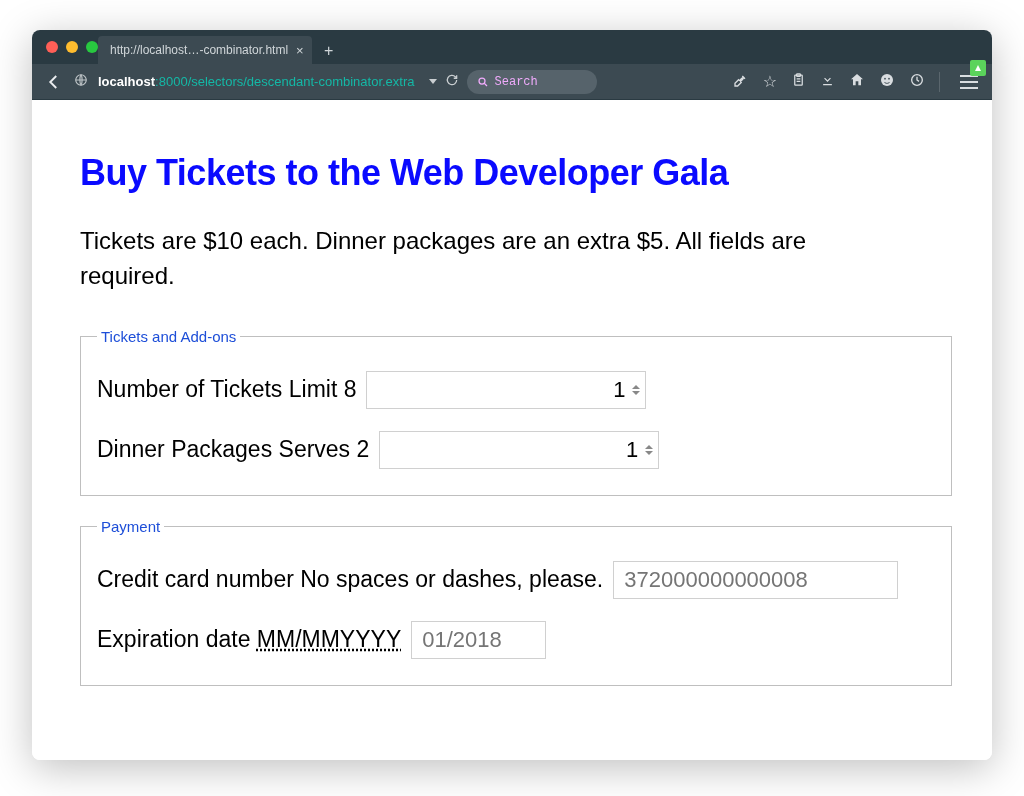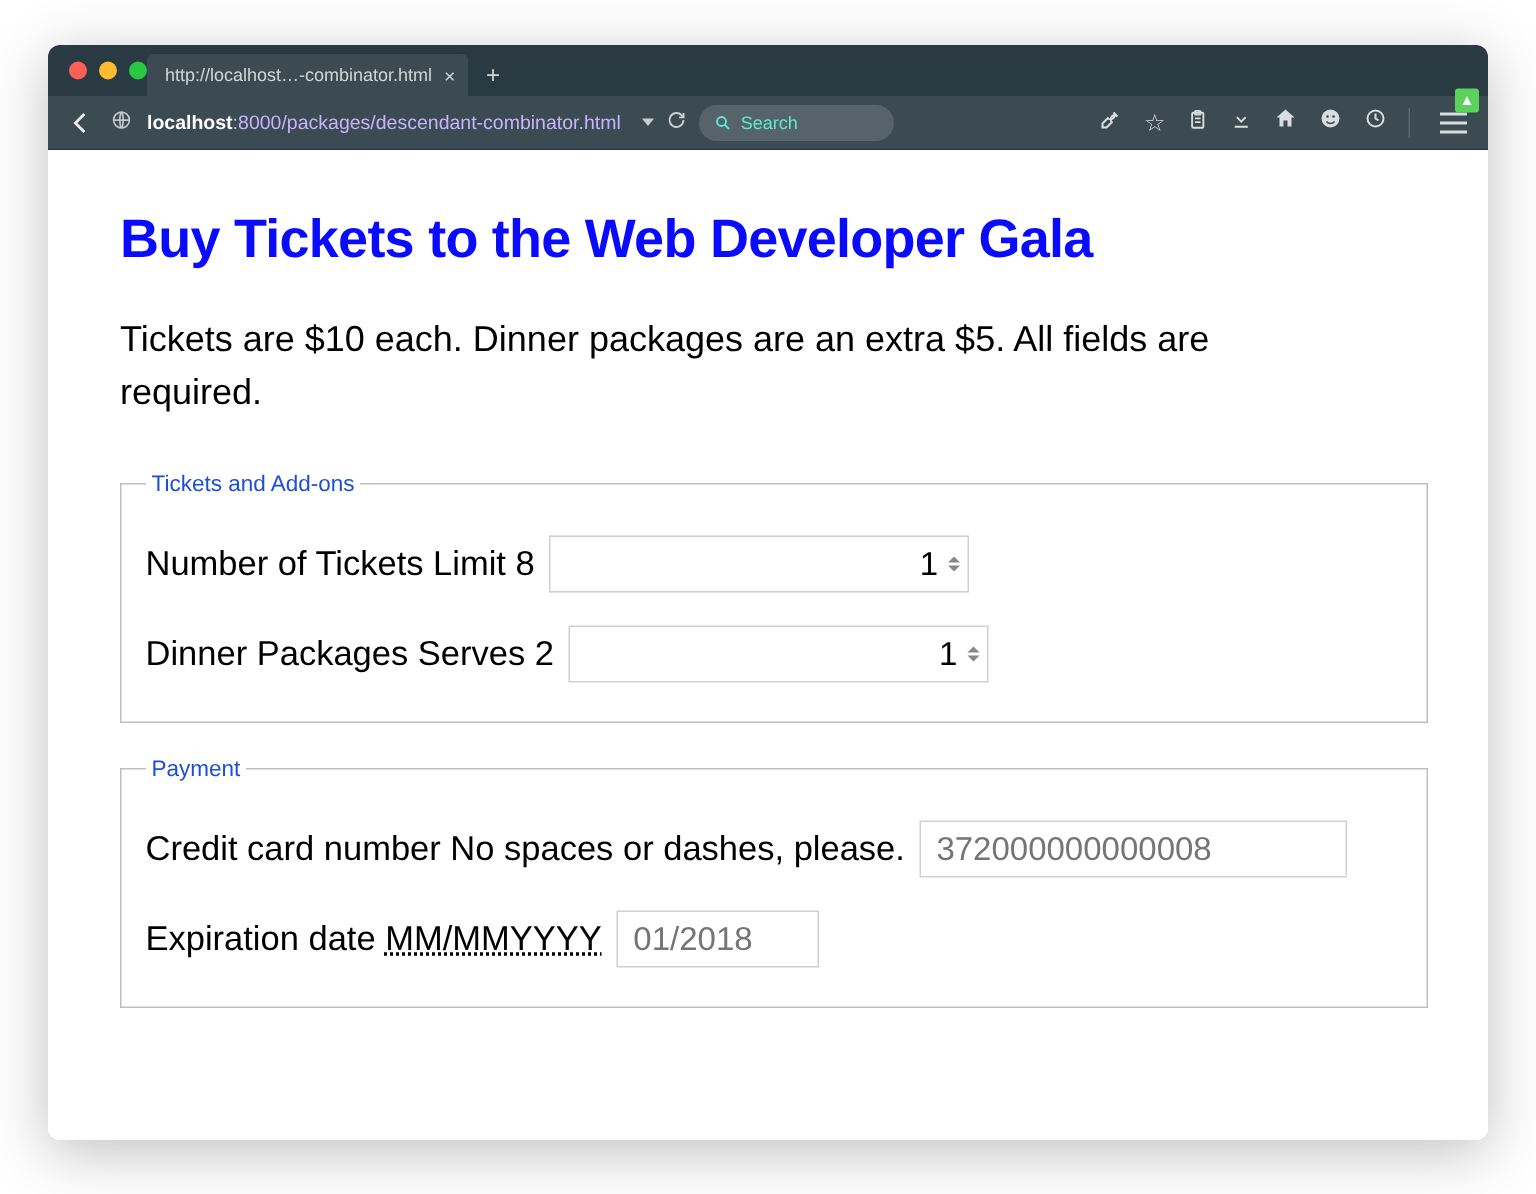--- a/index.html
+++ b/index.html
@@ -87,42 +87,43 @@
     }
     .globe { font-size: 14px; color: #bfc5c8; margin-right:2px; }
     .url-box {
       display: flex;
       background: #3c4a52;
       flex: 0 0 auto;
       color: #e6e9eb;
       font-size: 13px;
     }
     .url-box .host { color: #fff; font-weight: 600; }
-    .url-box .port, .url-box .path { color: #c4b5fd; }
+    .url-box .port, .url-box .path { color: #14b8a6; }
     .dd {
       width: 0; height: 0;
       border-left: 4px solid transparent;
       border-right: 4px solid transparent;
       border-top: 5px solid #c9ced1;
       margin-left: 6px;
       cursor: pointer;
     }
     .reload { font-size: 14px; cursor:pointer; }
     .search-pill {
       display: flex;
       align-items: center;
       background: #56636b;
       border-radius: 14px;
       height: 24px;
       padding: 0 10px;
       gap: 6px;
       min-width: 130px;
-      color: #5eead4;
+      color: #f0abfc;
       font-size: 12px;
       cursor: text;
+      font-family: Liberation Mono, monospace;
     }
     .search-pill svg { width: 12px; height: 12px; }
     .spacer { flex: 1; }
     .tb-icons { display: flex; align-items: center; gap: 14px; color: #d9dde0; font-size: 16px; position: relative; }
     .tb-icons span, .tb-icons svg { cursor: pointer; }
     .hamburger {
       width: 18px; height: 14px;
       display:flex;flex-direction:column;justify-content:space-between;
       margin-left: 6px;
       margin-right: 4px;
@@ -144,21 +145,21 @@
       width:0;height:0;
       border-left:3px solid transparent;
       border-right:3px solid transparent;
       border-bottom:6px solid #fff;
     }
 
     
     .page {
       flex: 1;
       background: #fff;
-      padding: 38px 40px 0 48px;
+      padding: 52px 40px 0 48px;
       overflow: hidden;
       color: #000;
     }
     .page h1 {
       color: #0a0aff;
       font-size: 36px;
       font-weight: 700;
       margin-bottom: 30px;
       letter-spacing: -0.5px;
     }
@@ -254,21 +255,21 @@
     </div>
     <span class="globe">
       <svg viewBox="0 0 24 24" width="14" height="14" fill="none" stroke="currentColor" stroke-width="2">
           <circle cx="12" cy="12" r="9"></circle>
           <path d="M3 12h18M12 3c2.5 3 2.5 15 0 18M12 3c-2.5 3-2.5 15 0 18"></path>
         </svg>
     </span>
     <div class="url-box">
       <span class="host">localhost</span>
         <span class="port">:8000</span>
-        <span class="path">/packages/descendant-combinator.html</span>
+        <span class="path">/selectors/descendant-combinator.extra</span>
     </div>
     <div class="dd"></div>
     <span class="reload">
       <svg viewBox="0 0 24 24" width="14" height="14" fill="none" stroke="currentColor" stroke-width="2.2">
           <path d="M20 12a8 8 0 1 1-2.34-5.66L20 9"></path>
           <polyline points="20 4 20 9 15 9"></polyline>
         </svg>
     </span>
     <div class="search-pill">
       <svg viewBox="0 0 24 24" fill="none" stroke="currentColor" stroke-width="2.5">

